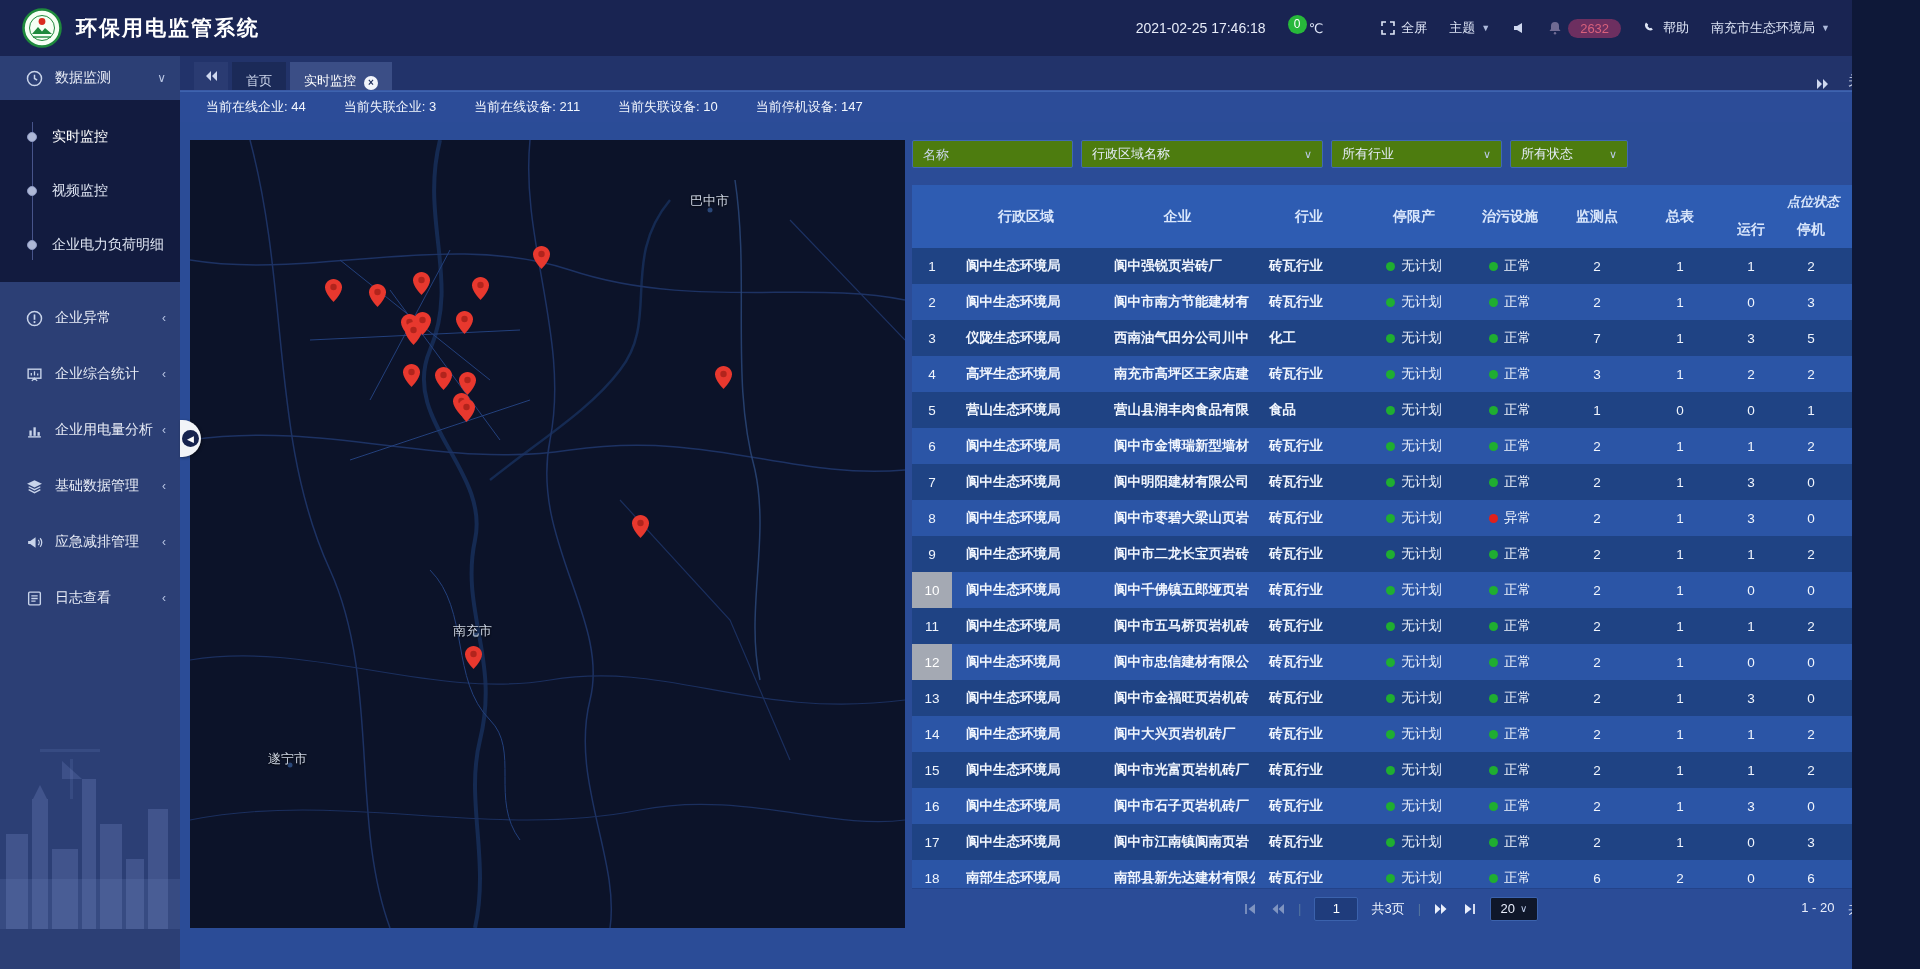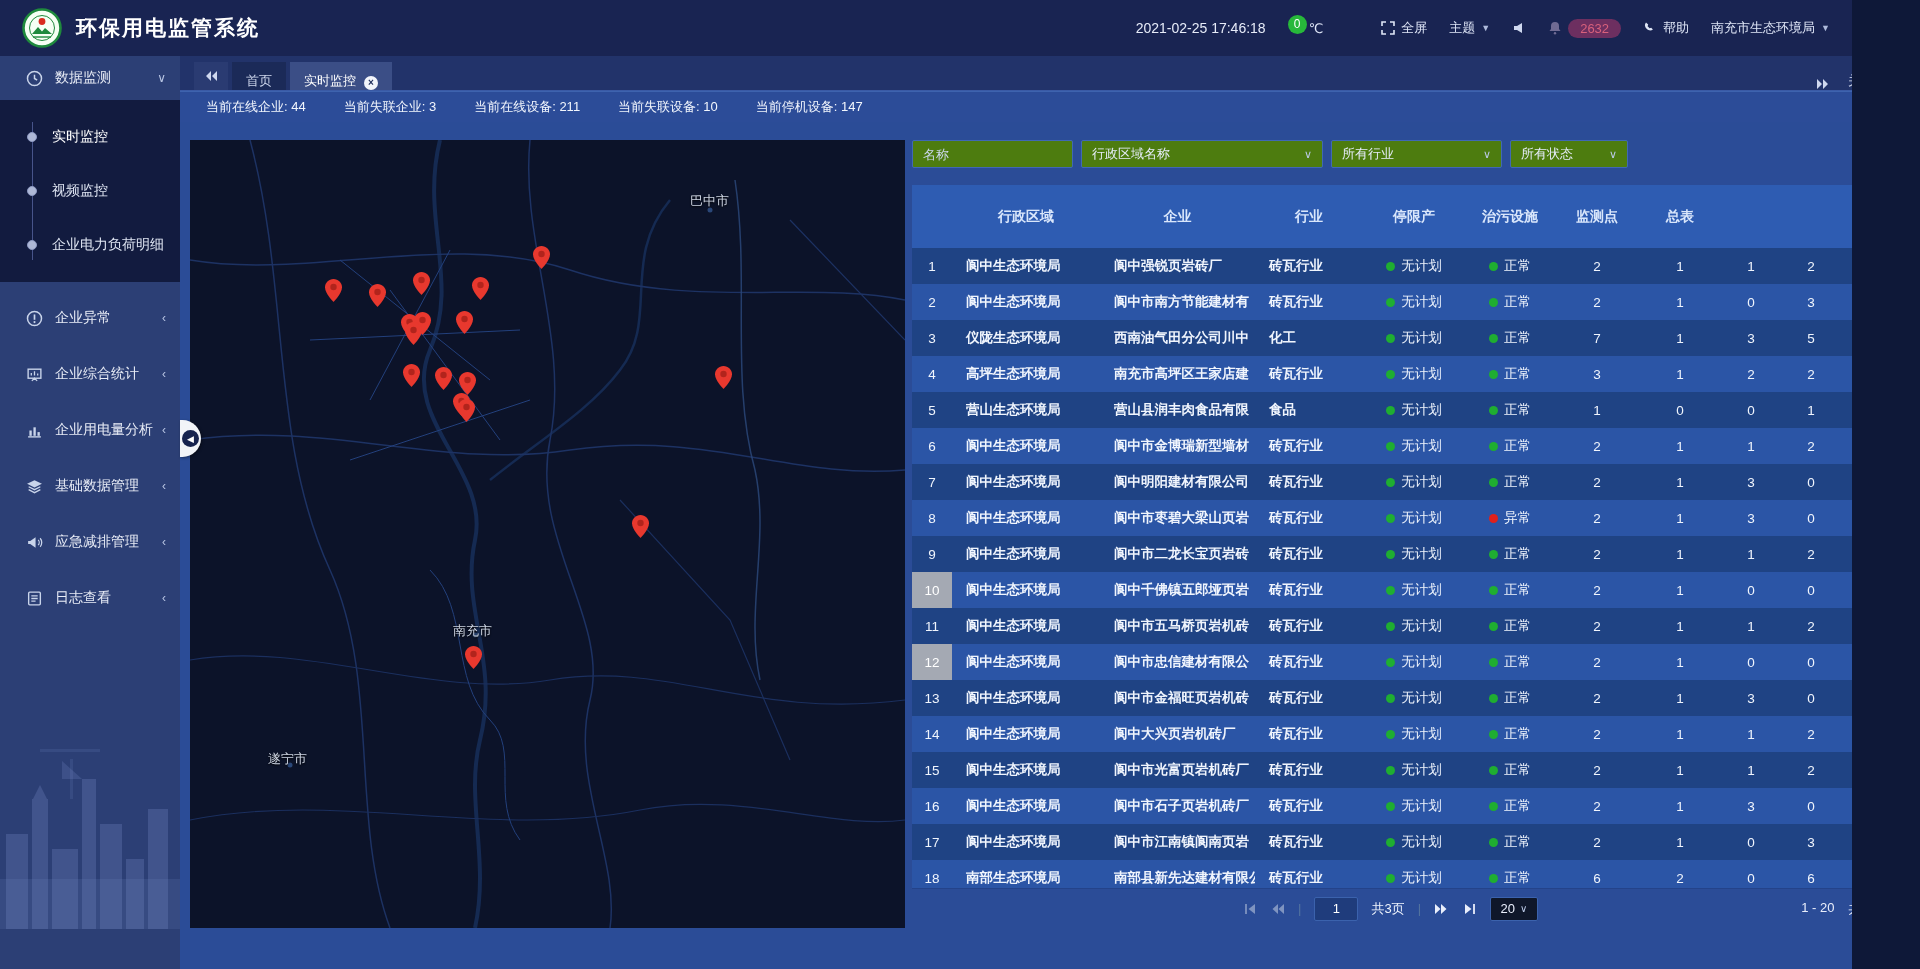--- a/index.html
+++ b/index.html
@@ -426,20 +426,28 @@
 
   <div class="thead" id="thead">
       <span class="hc" style="width:40px;"></span>
       <span class="hc" style="width:148px;">行政区域</span>
       <span class="hc" style="width:155px;">企业</span>
       <span class="hc" style="width:108px;">行业</span>
       <span class="hc" style="width:102px;">停限产</span>
       <span class="hc" style="width:90px;">治污设施</span>
       <span class="hc" style="width:84px;">监测点</span>
       <span class="hc" style="width:82px;">总表</span>
+      <span class="grp" style="width:184px;">
+      <span class="gt">点位状态</span>
+      <span class="subrow">
+          <span style="width:60px;">运行</span>
+          <span style="width:60px;">停机</span>
+          <span style="width:64px;">失联</span>
+        </span>
+    </span>
     </div>
   <div class="tbody" id="tbody">
       <div class="trow odd">
         <span class="tc center " style="width:40px;">1</span>
         <span class="tc left" style="width:148px;">阆中生态环境局</span>
         <span class="tc left" style="width:155px;">阆中强锐页岩砖厂</span>
         <span class="tc left" style="width:108px;">砖瓦行业</span>
         <span class="tc center" style="width:102px;"><span class="sdot" style="background:#1fae31"></span>无计划</span>
         <span class="tc center" style="width:90px;"><span class="sdot" style="background:#1fae31"></span>正常</span>
         <span class="tc center" style="width:84px;">2</span>

